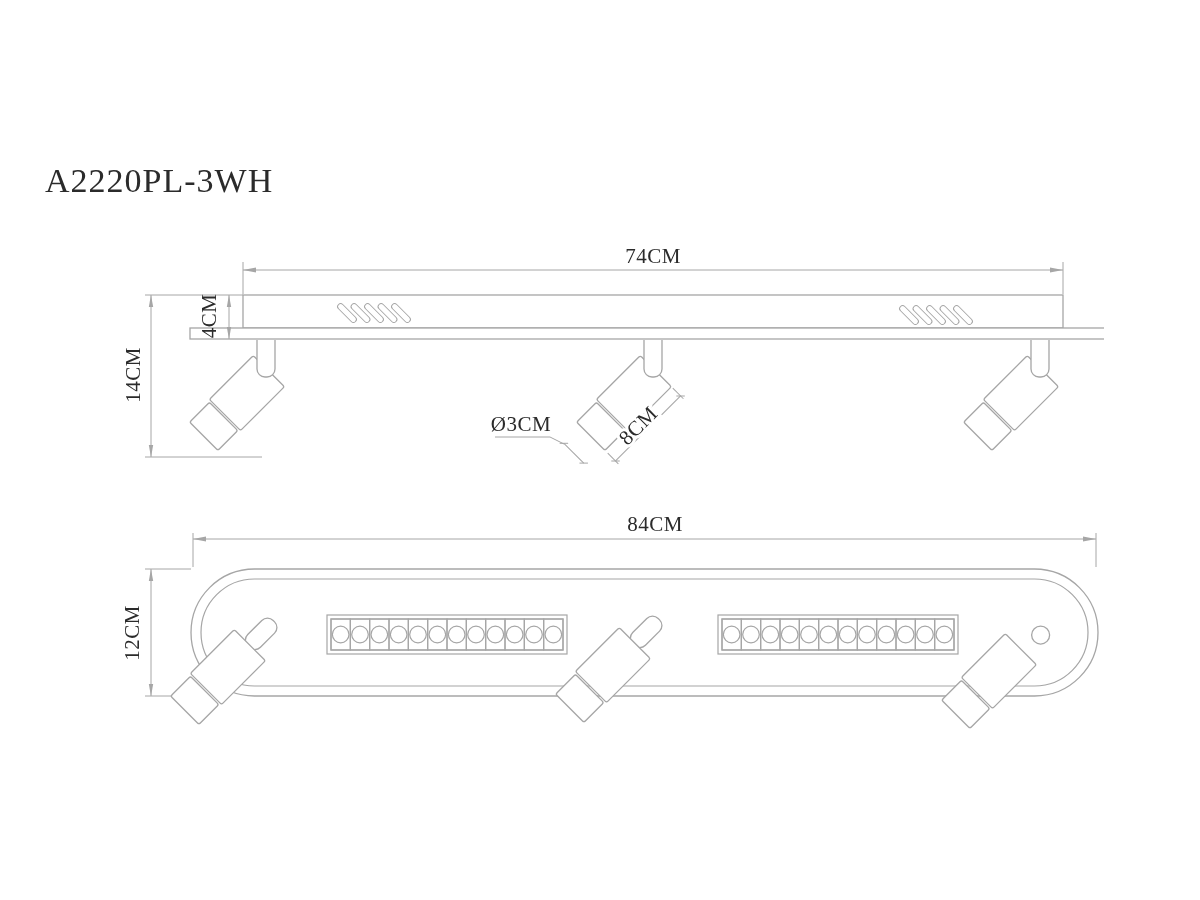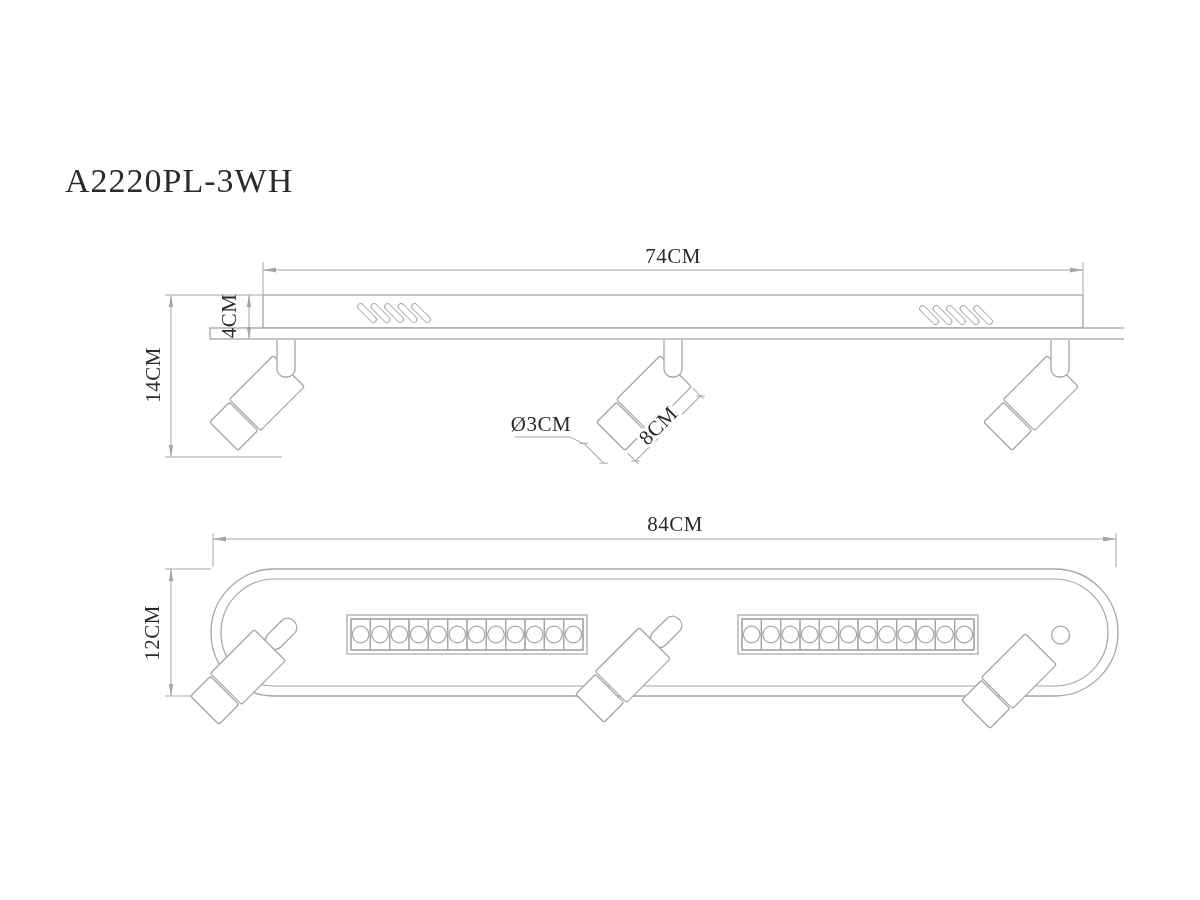--- a/index.html
+++ b/index.html
@@ -1,17 +1,17 @@
 <!DOCTYPE html>
 <html style="--bg: #ffffff; --line: #a6a6a6; --text: #2b2b2b;"><head>
 <meta charset="utf-8">
 <style>
   html,body{margin:0;padding:0;}
   body{background:#fff;}
-  .canvas{position:relative;width:1104px;height:900px;background:var(--bg,#ffffff);overflow:hidden;margin-left:20px;}
+  .canvas{position:relative;width:1104px;height:900px;background:var(--bg,#ffffff);overflow:hidden;}
   svg{display:block;}
   .part{fill:#ffffff;stroke:var(--line,#a6a6a6);stroke-width:1.3;}
   .thin{stroke-width:1;}
   .ln{fill:none;stroke:var(--line,#a6a6a6);stroke-width:1.2;}
   .dim{fill:none;stroke:var(--line,#a6a6a6);stroke-width:1;}
   .arrow{fill:var(--line,#a6a6a6);stroke:none;}
   text{font-family:"Liberation Serif","DejaVu Serif",serif;fill:var(--text,#2b2b2b);}
   .dim-text{font-size:21px;letter-spacing:0.5px;}
   .halo{paint-order:stroke;stroke:#ffffff;stroke-width:6px;}
   .title-text{font-size:34px;letter-spacing:1px;}

